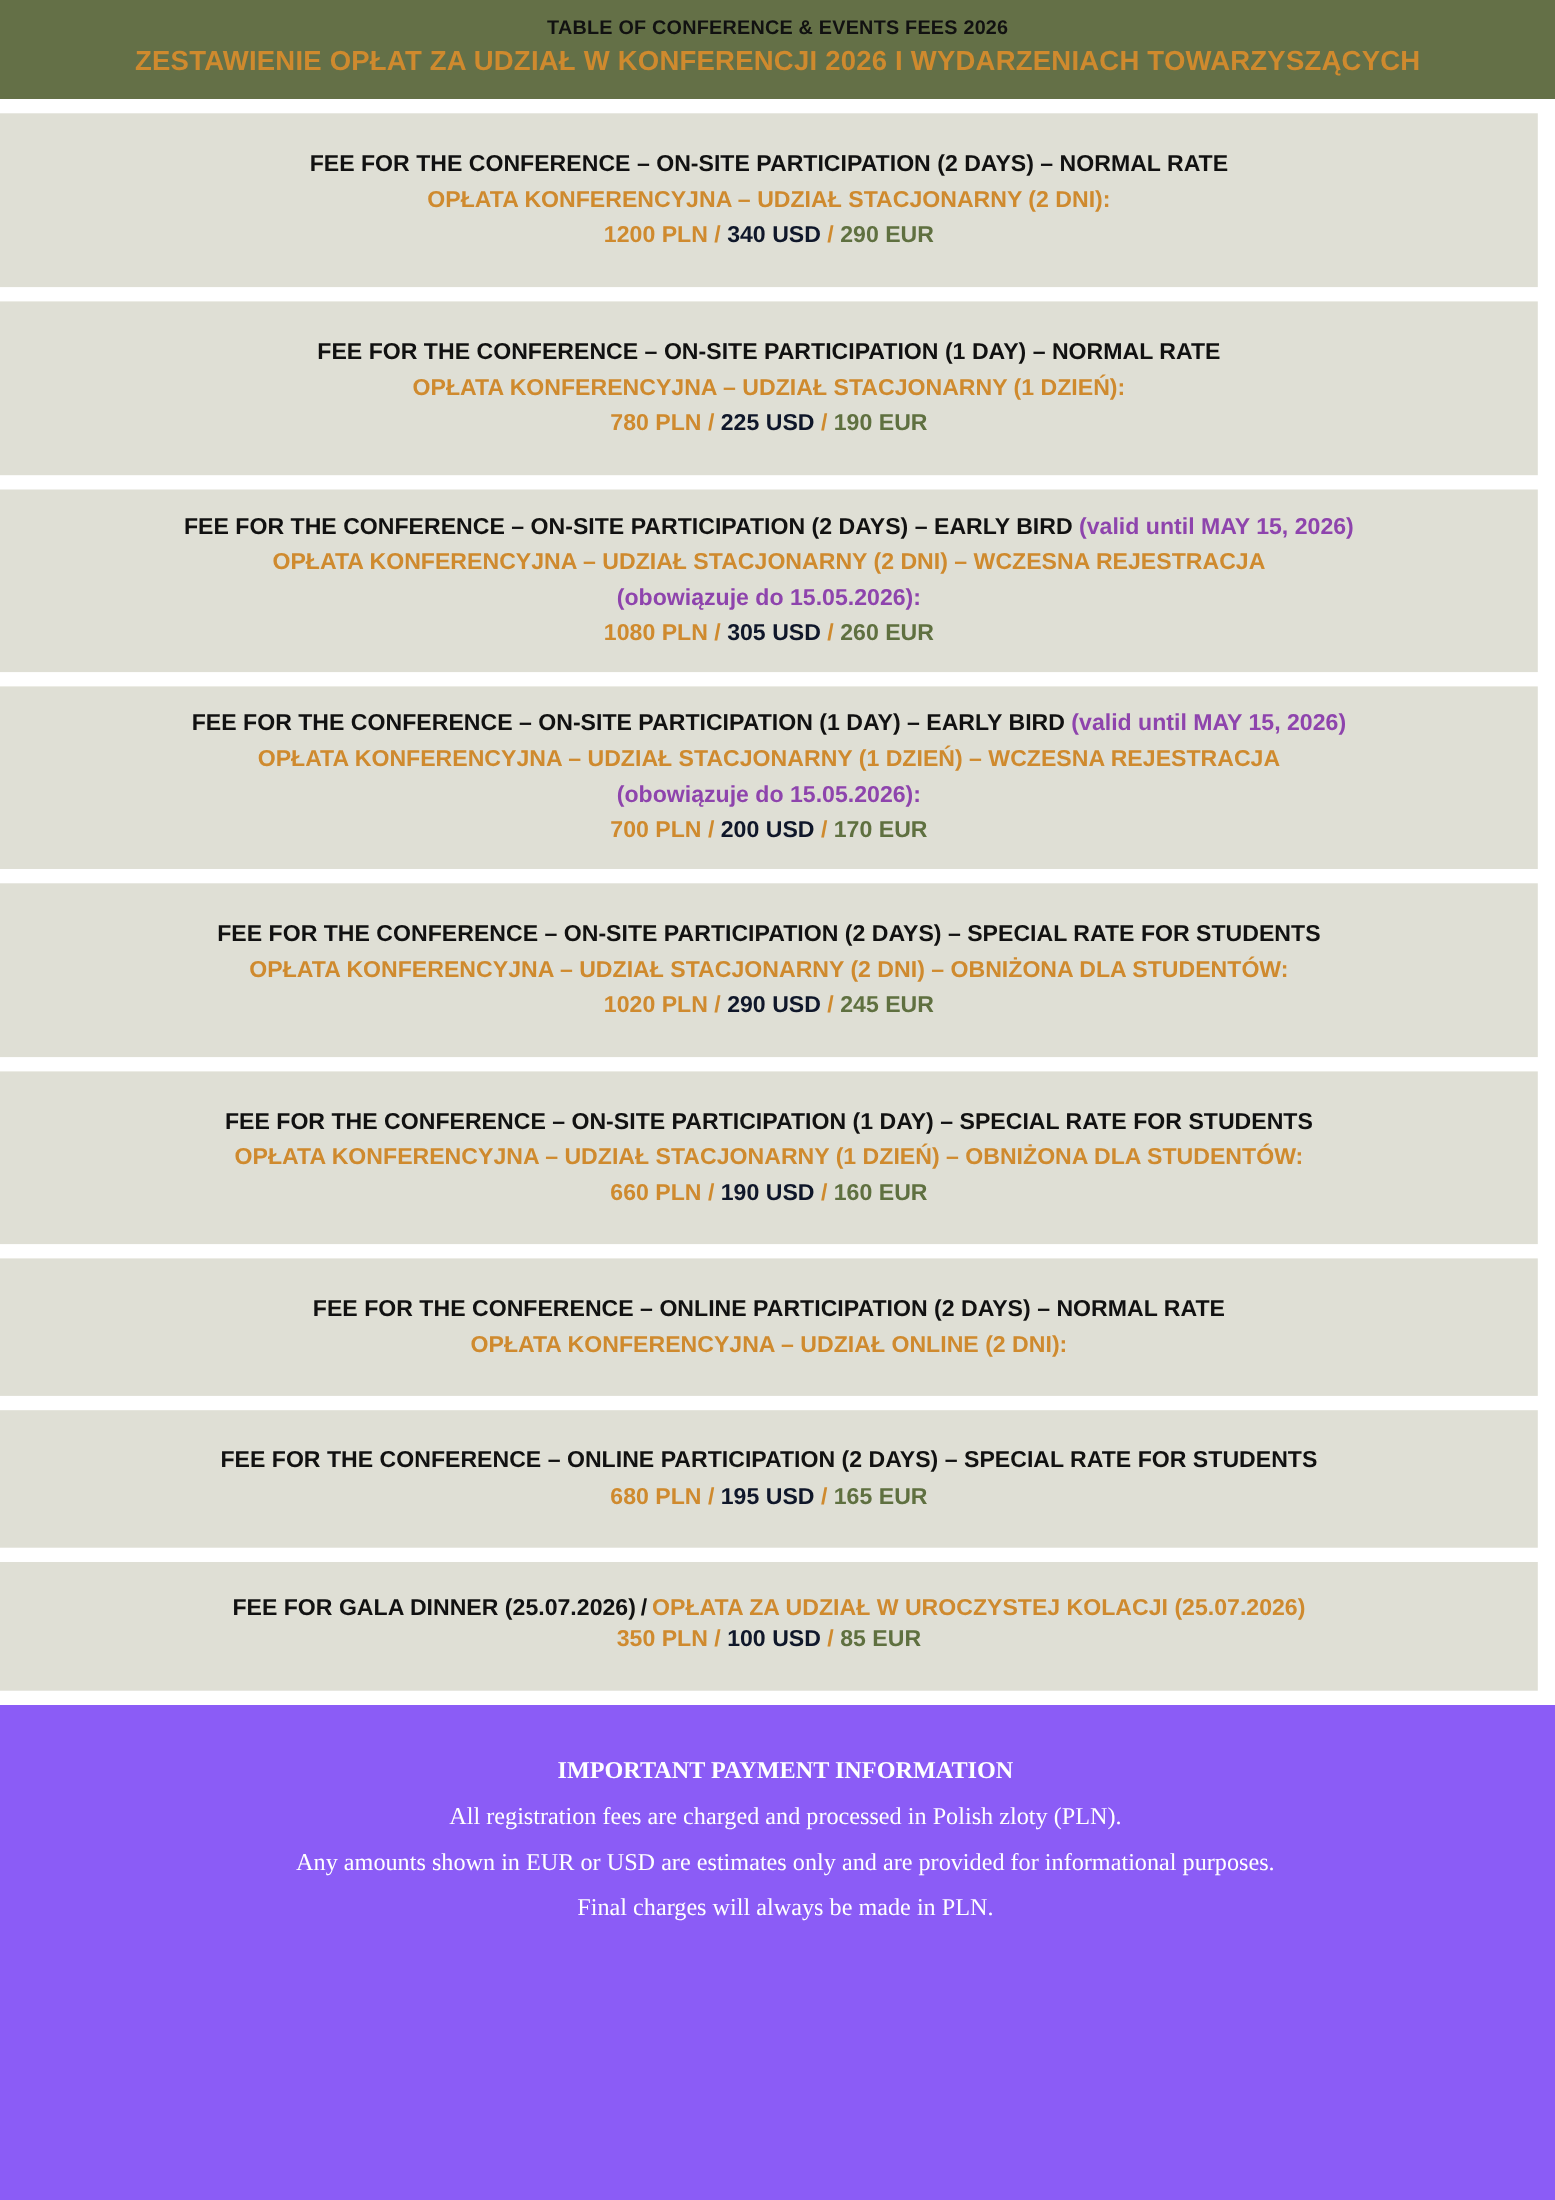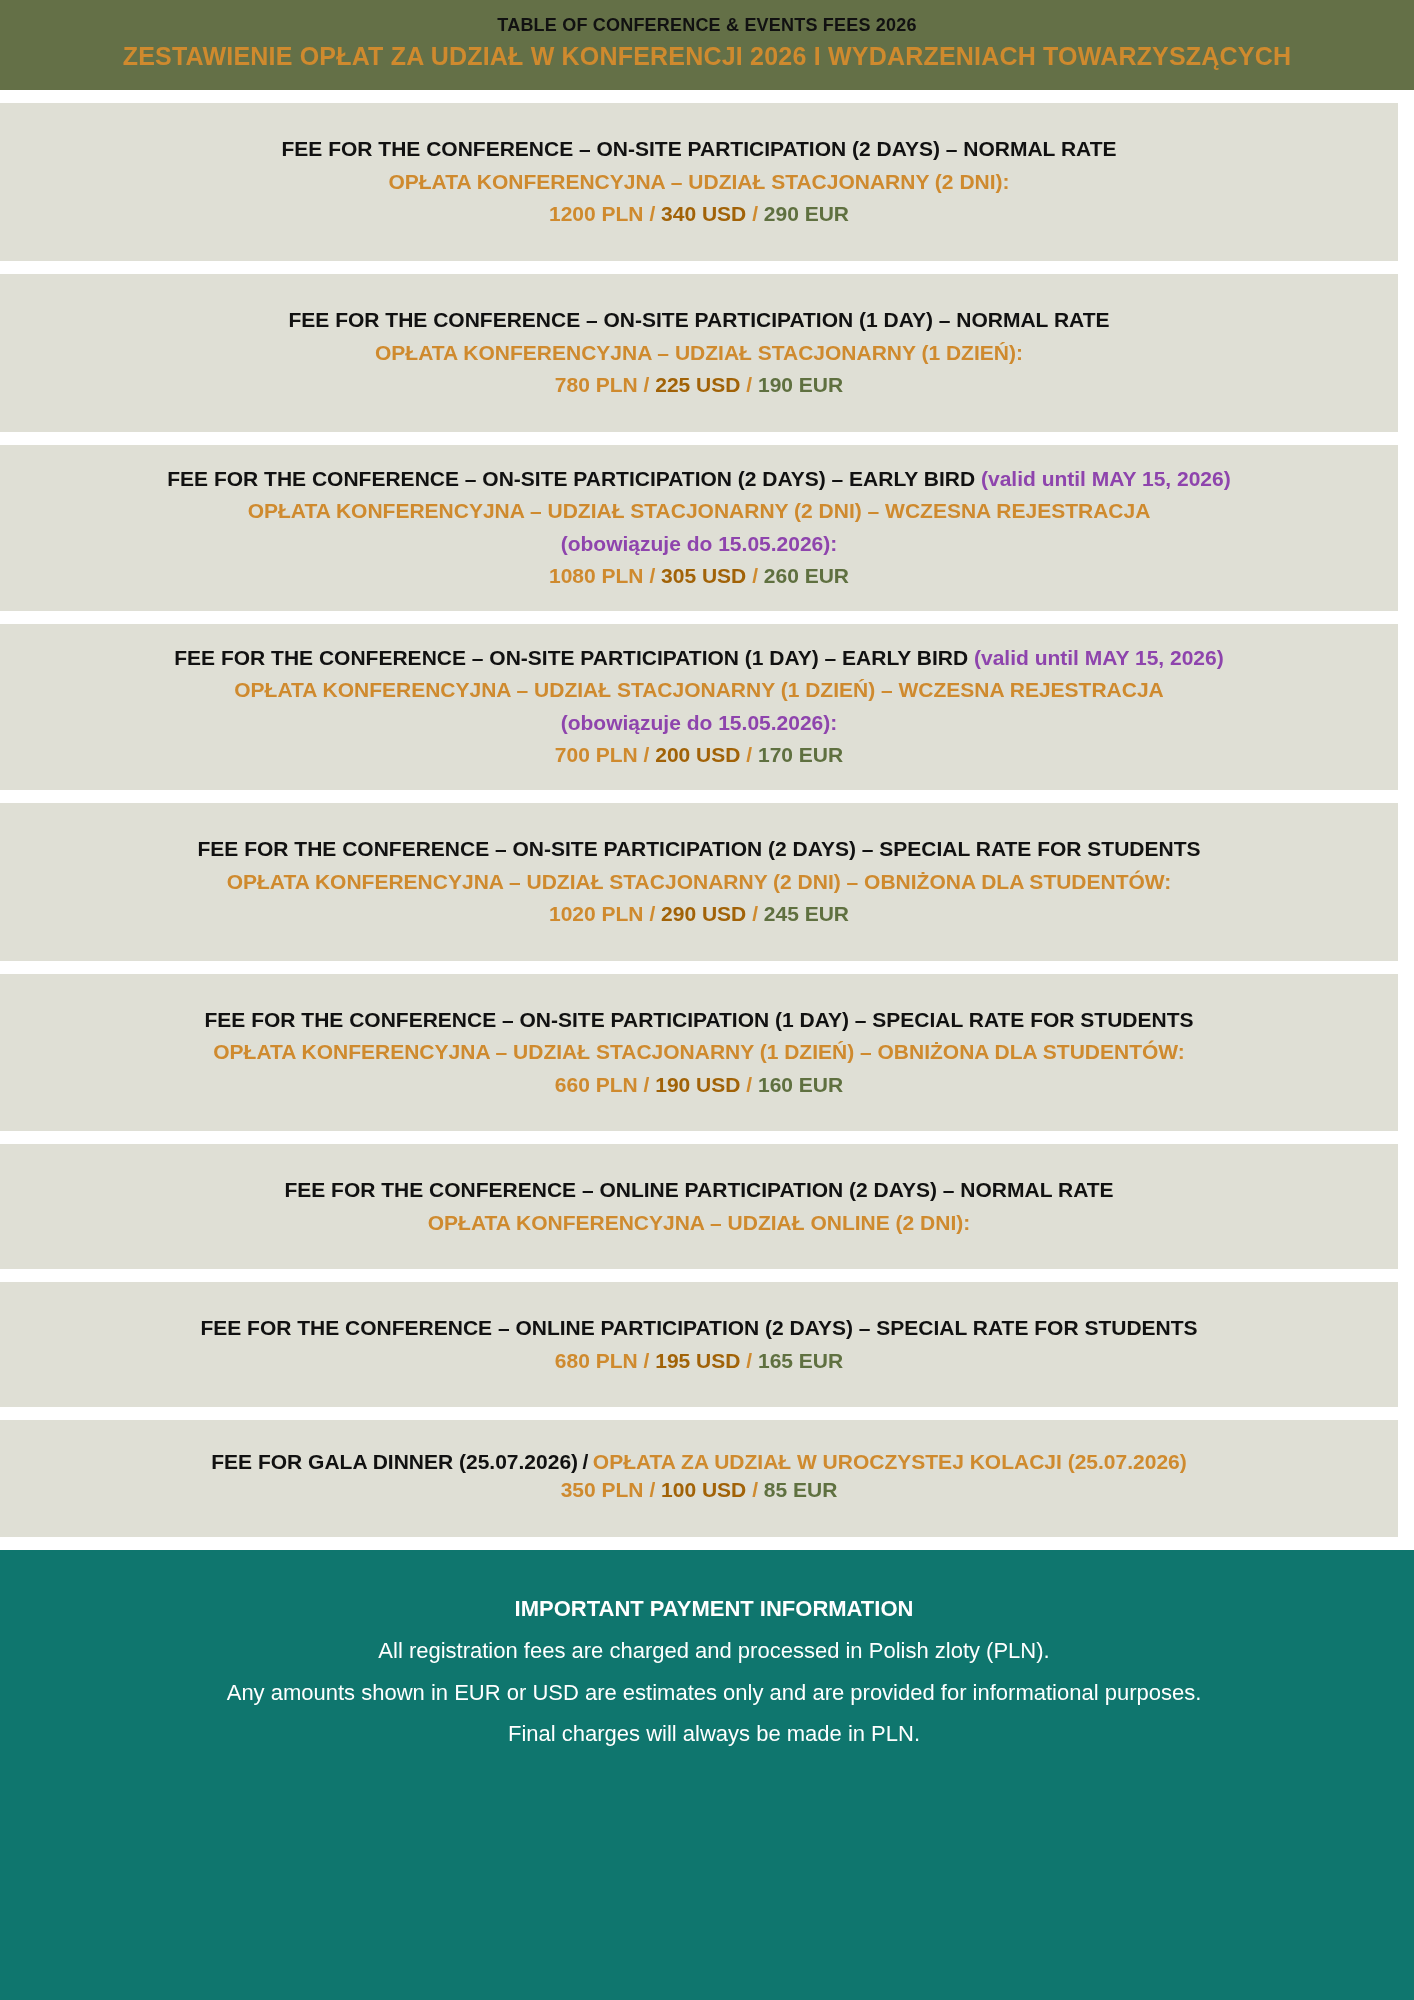--- a/index.html
+++ b/index.html
@@ -76,35 +76,36 @@
     font-size: 21px;
     font-weight: bold;
     line-height: 1.55;
   }
   .price {
     font-size: 21px;
     font-weight: bold;
     line-height: 1.55;
   }
   .pln { color: #cf8a2e; }
-  .usd { color: #a16207; }
+  .usd { color: #0f172a; }
   .eur { color: #5f7040; }
   .sep { color: #cf8a2e; }
 
   .gala-en { color: #111111; font-size: 21px; font-weight: bold; }
   .gala-sep { color: #111111; font-size: 21px; font-weight: bold; }
   .gala-pl { color: #cf8a2e; font-size: 21px; font-weight: bold; }
 
   
   .footer {
-    background: #0f766e;
+    background: #8b5cf6;
     margin-top: 13px;
     padding: 38px 20px 44px 34px;
     text-align: center;
     flex: 1 0 auto;
+    font-family: Liberation Serif, serif;
   }
   .footer-title {
     color: #ffffff;
     font-size: 22px;
     font-weight: bold;
     line-height: 1.9;
   }
   .footer-line {
     color: #ffffff;
     font-size: 22px;

